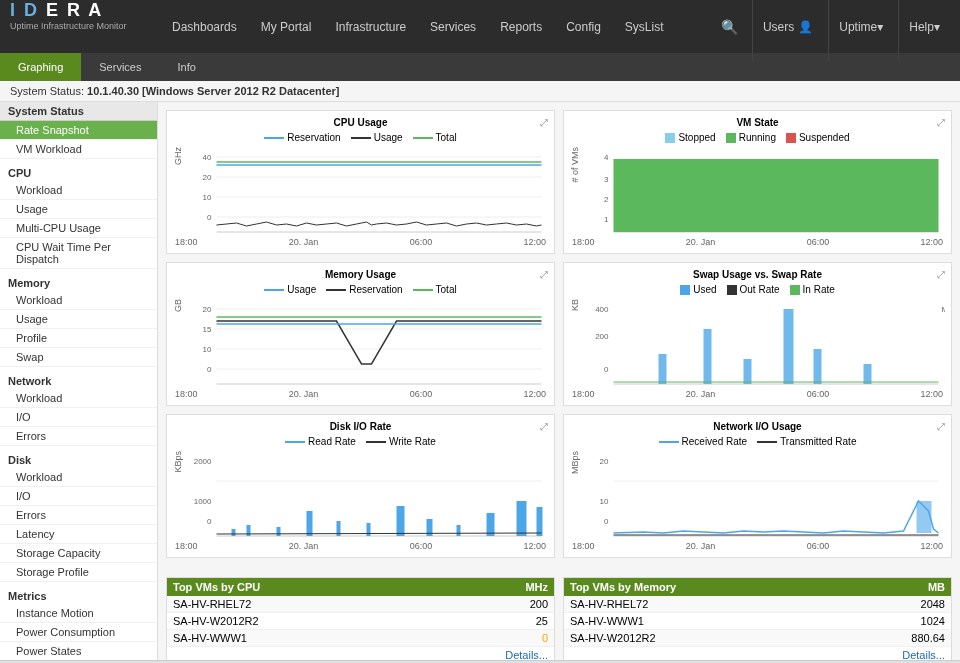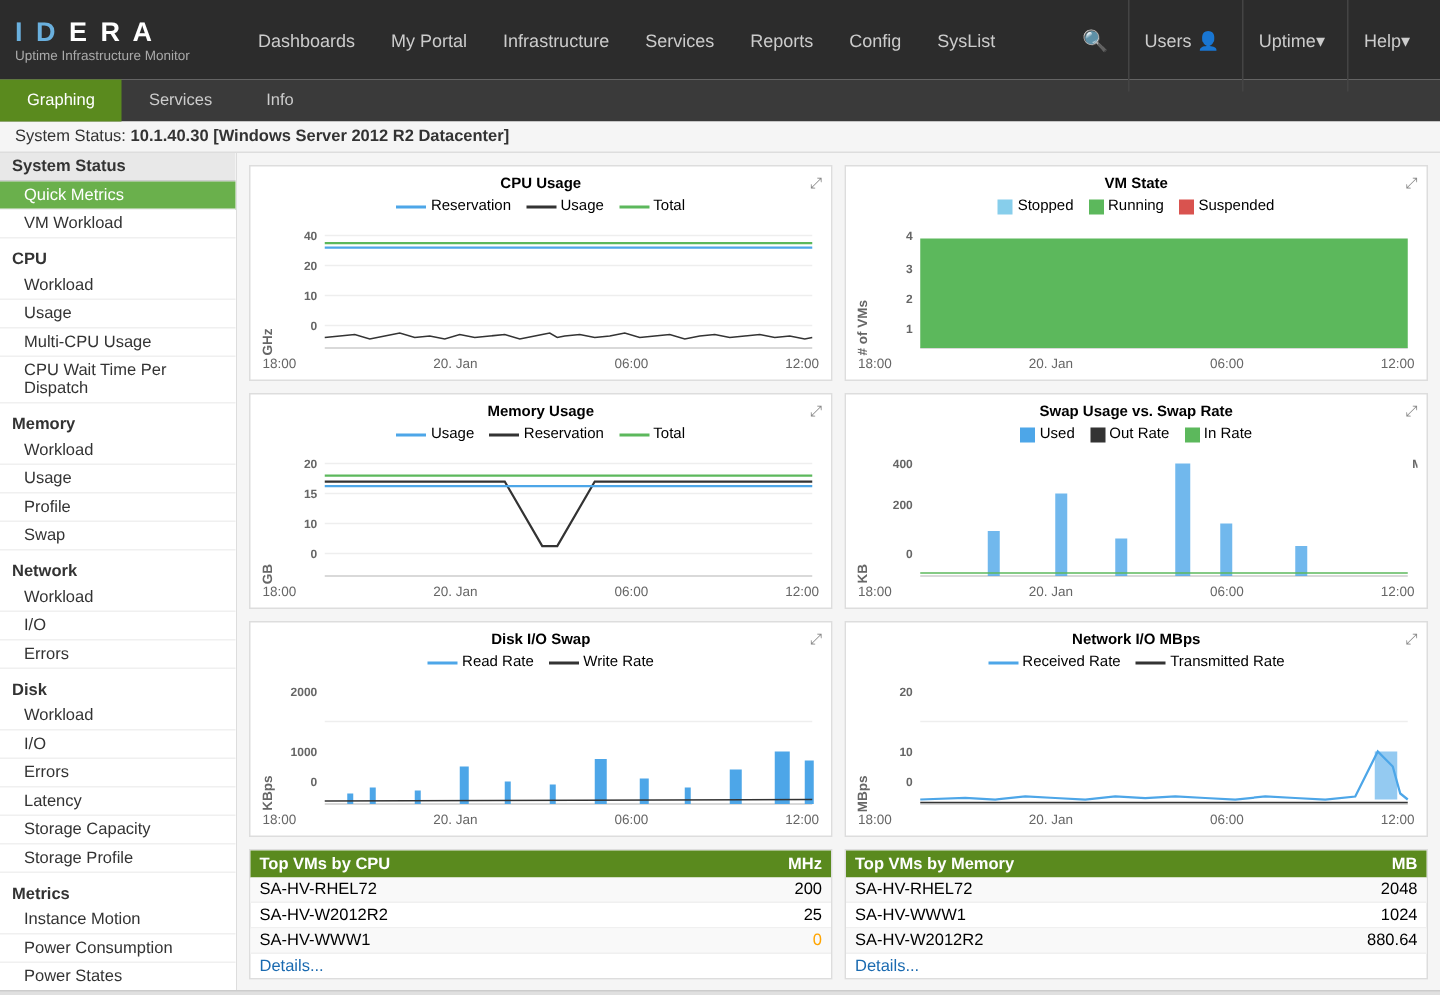--- a/index.html
+++ b/index.html
@@ -3,22 +3,21 @@
   <meta charset="utf-8">
   <style>
     * { box-sizing: border-box; margin: 0; padding: 0; }
     body { font-family: Arial, sans-serif; font-size: 11px; background: #f0f0f0; overflow: hidden; }
 
     
     .top-nav {
       background: #2c2c2c;
       height: 53px;
       display: flex;
-      align-items: center;
-      padding: 10px 10px;
+      padding: 0 10px;
     }
     .logo-area {
       display: flex;
       flex-direction: column;
       margin-right: 20px;
       min-width: 130px;
     }
     .logo-text {
       color: white;
       font-size: 18px;
@@ -195,21 +194,22 @@
     .chart-svg {
       width: 100%;
       height: 90px;
     }
 
     
     .tables-grid {
       display: grid;
       grid-template-columns: 1fr 1fr;
       gap: 8px;
-      margin-top: 8px;
+      margin-top: 19px;
+      text-align: right;
     }
     .data-table {
       background: white;
       border: 1px solid #ddd;
       font-size: 11px;
       width: 100%;
     }
     .data-table-header {
       background: #5a8a1e;
       color: white;
@@ -240,22 +240,21 @@
 
     .y-axis-label {
       font-size: 9px;
       color: #666;
       writing-mode: vertical-rl;
       transform: rotate(180deg);
       margin-right: 2px;
     }
     .chart-inner {
       display: flex;
-      align-items: flex-end;
-      font-weight: bold;
+      align-items: flex-start;
     }
     .x-axis-labels {
       display: flex;
       justify-content: space-between;
       font-size: 9px;
       color: #666;
       padding: 0 2px;
       gap: 10px;
     }
   </style>
@@ -303,21 +302,21 @@
 
 <div class="status-bar">
   <span>System Status:</span>
   <strong>10.1.40.30 [Windows Server 2012 R2 Datacenter]</strong>
 </div>
 
 <div class="main-layout">
 
   <div class="sidebar">
     <div class="sidebar-section-title">System Status</div>
-    <div class="sidebar-item active">Quick Metrics</div>
+    <div class="sidebar-item active">Rate Snapshot</div>
     <div class="sidebar-item">VM Workload</div>
 
     <div class="sidebar-category">CPU</div>
     <div class="sidebar-item">Workload</div>
     <div class="sidebar-item">Usage</div>
     <div class="sidebar-item">Multi-CPU Usage</div>
     <div class="sidebar-item">CPU Wait Time Per Dispatch</div>
 
     <div class="sidebar-category">Memory</div>
     <div class="sidebar-item">Workload</div>
@@ -519,21 +518,21 @@
         </div>
         <div class="x-axis-labels">
           <span>18:00</span>
           <span>20. Jan</span>
           <span>06:00</span>
           <span>12:00</span>
         </div>
       </div>
 
       <div class="chart-container">
-        <div class="chart-title">Disk I/O Swap</div>
+        <div class="chart-title">Disk I/O Rate</div>
         <div class="chart-legend">
           <div class="legend-item">
             <div class="legend-line" style="background:#4da6e8;"></div>
             <span>Read Rate</span>
           </div>
           <div class="legend-item">
             <div class="legend-line" style="background:#333;"></div>
             <span>Write Rate</span>
           </div>
         </div>
@@ -566,21 +565,21 @@
         </div>
         <div class="x-axis-labels">
           <span>18:00</span>
           <span>20. Jan</span>
           <span>06:00</span>
           <span>12:00</span>
         </div>
       </div>
 
       <div class="chart-container">
-        <div class="chart-title">Network I/O MBps</div>
+        <div class="chart-title">Network I/O Usage</div>
         <div class="chart-legend">
           <div class="legend-item">
             <div class="legend-line" style="background:#4da6e8;"></div>
             <span>Received Rate</span>
           </div>
           <div class="legend-item">
             <div class="legend-line" style="background:#333;"></div>
             <span>Transmitted Rate</span>
           </div>
         </div>

